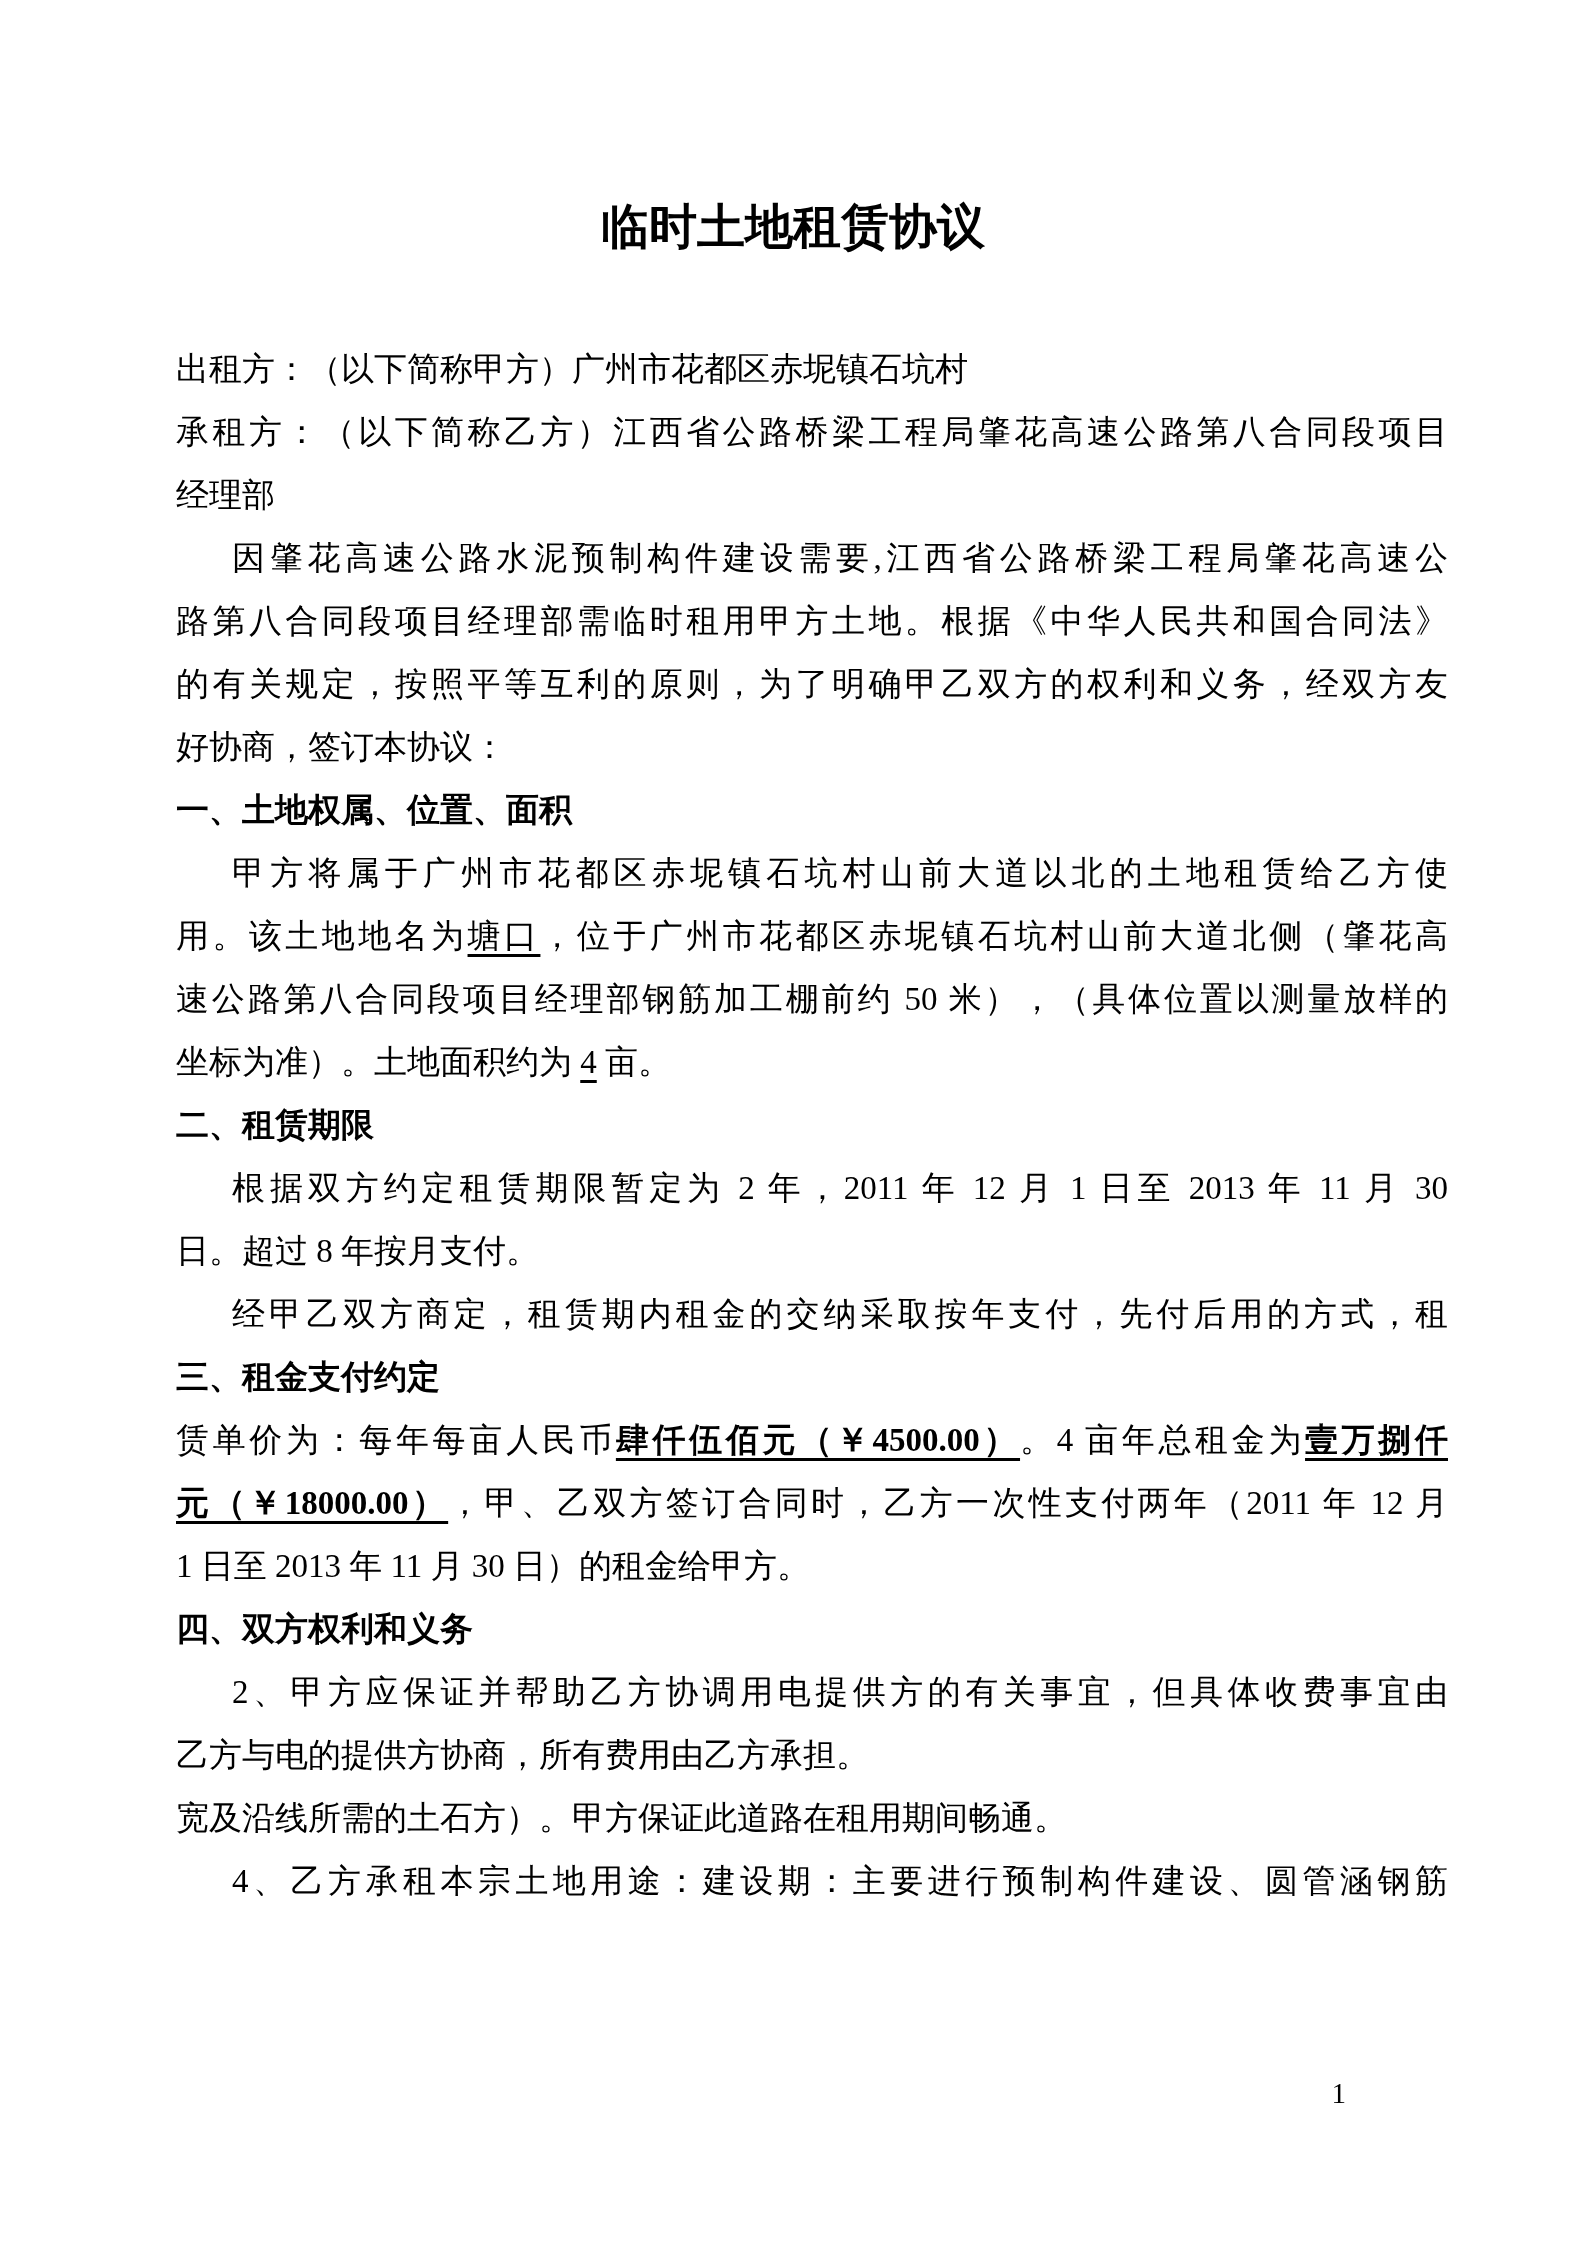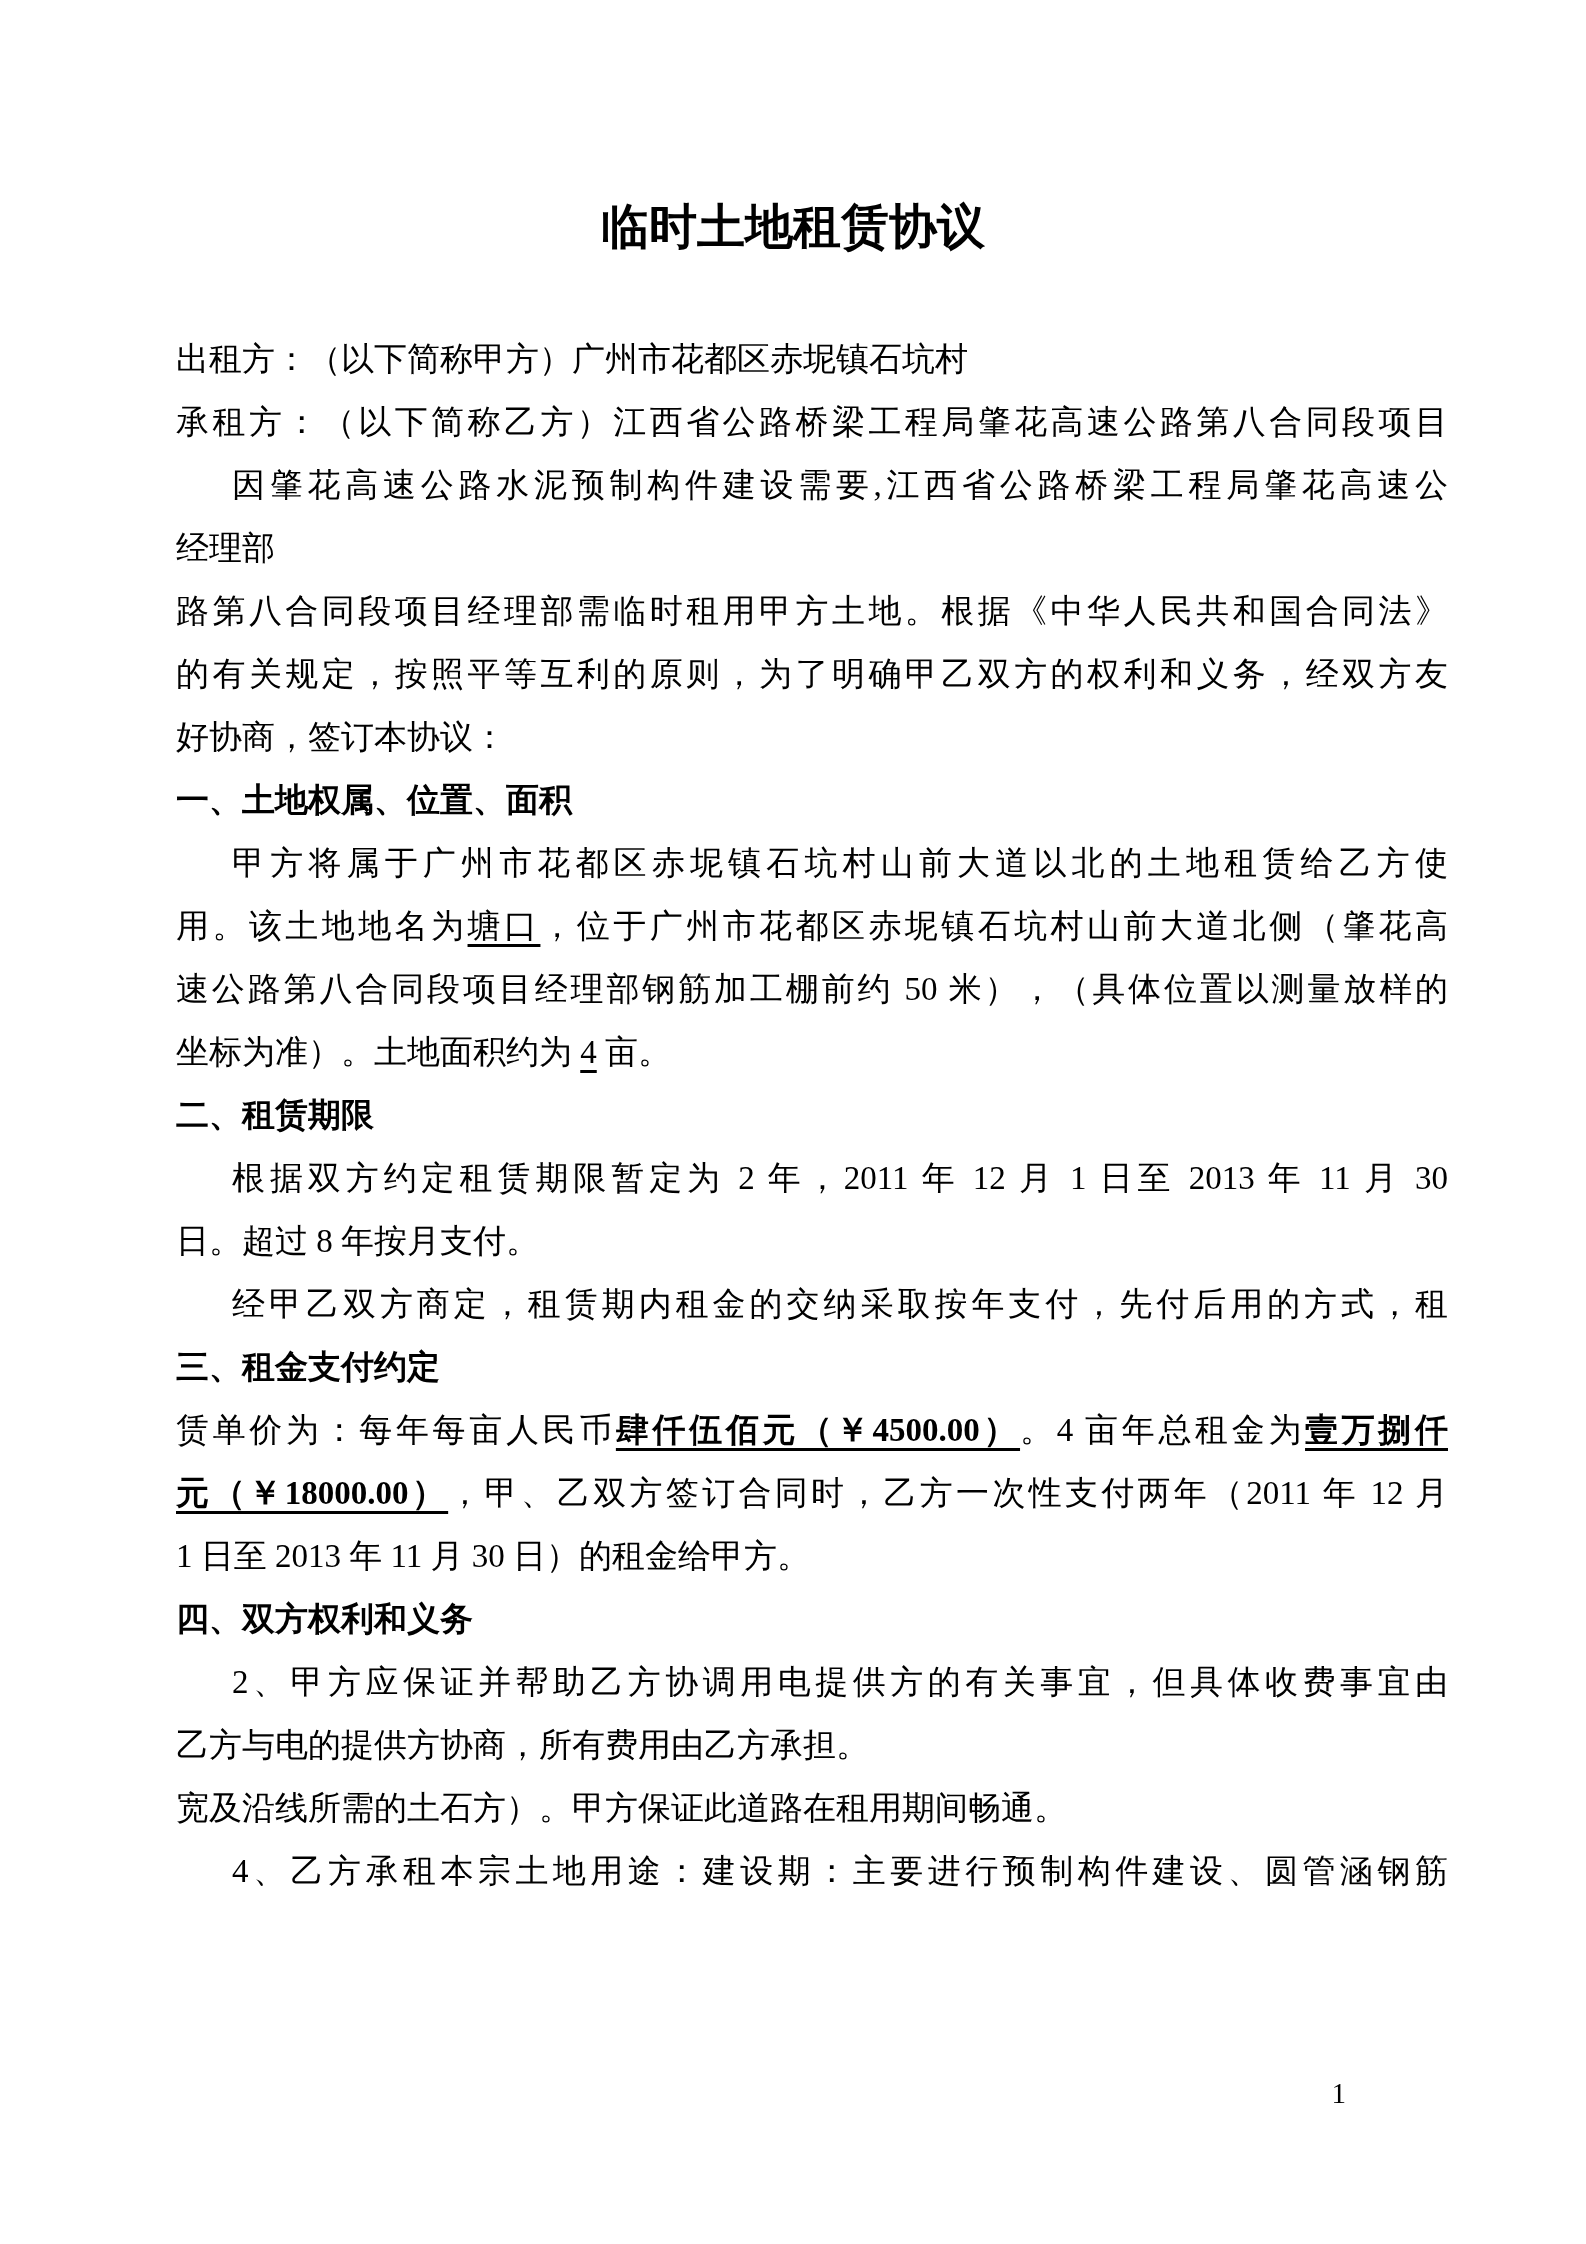--- a/index.html
+++ b/index.html
@@ -17,21 +17,21 @@
     top: 196px;
     left: 0;
     width: 100%;
     text-align: center;
     font-size: 48px;
     font-weight: bold;
     line-height: 62px;
   }
   .doc {
     position: absolute;
-    top: 328px;
+    top: 338px;
     left: 176px;
     width: 1272px;
     font-size: 33px;
   }
   .line {
     height: 63px;
     line-height: 63px;
     text-align: justify;
     text-justify: inter-character;
     text-align-last: left;
@@ -54,22 +54,22 @@
   }
 </style>
 </head>
 <body>
 
 <div class="page">
   <div class="title">临时土地租赁协议</div>
   <div class="doc">
       <div class="line"><span>出租方：（以下简称甲方）广州市花都区赤坭镇石坑村</span></div>
       <div class="line fill"><span>承租方：（以下简称乙方）江西省公路桥梁工程局肇花高速公路第八合同段项目</span></div>
+      <div class="line"><span>经理部</span></div>
       <div class="line fill indent"><span>因肇花高速公路水泥预制构件建设需要,江西省公路桥梁工程局肇花高速公</span></div>
-      <div class="line"><span>经理部</span></div>
       <div class="line fill"><span>路第八合同段项目经理部需临时租用甲方土地。根据《中华人民共和国合同法》</span></div>
       <div class="line fill"><span>的有关规定，按照平等互利的原则，为了明确甲乙双方的权利和义务，经双方友</span></div>
       <div class="line"><span>好协商，签订本协议：</span></div>
       <div class="line"><span class="b">一、土地权属、位置、面积</span></div>
       <div class="line fill indent"><span>甲方将属于广州市花都区赤坭镇石坑村山前大道以北的土地租赁给乙方使</span></div>
       <div class="line fill"><span>用。该土地地名为</span><span class="u">塘口</span><span>，位于广州市花都区赤坭镇石坑村山前大道北侧（肇花高</span></div>
       <div class="line fill"><span>速公路第八合同段项目经理部钢筋加工棚前约 50 米），（具体位置以测量放样的</span></div>
       <div class="line"><span>坐标为准）。土地面积约为 </span><span class="u">4</span><span> 亩。</span></div>
       <div class="line"><span class="b">二、租赁期限</span></div>
       <div class="line fill indent"><span>根据双方约定租赁期限暂定为 2 年，2011 年 12 月 1 日至 2013 年 11 月 30</span></div>

